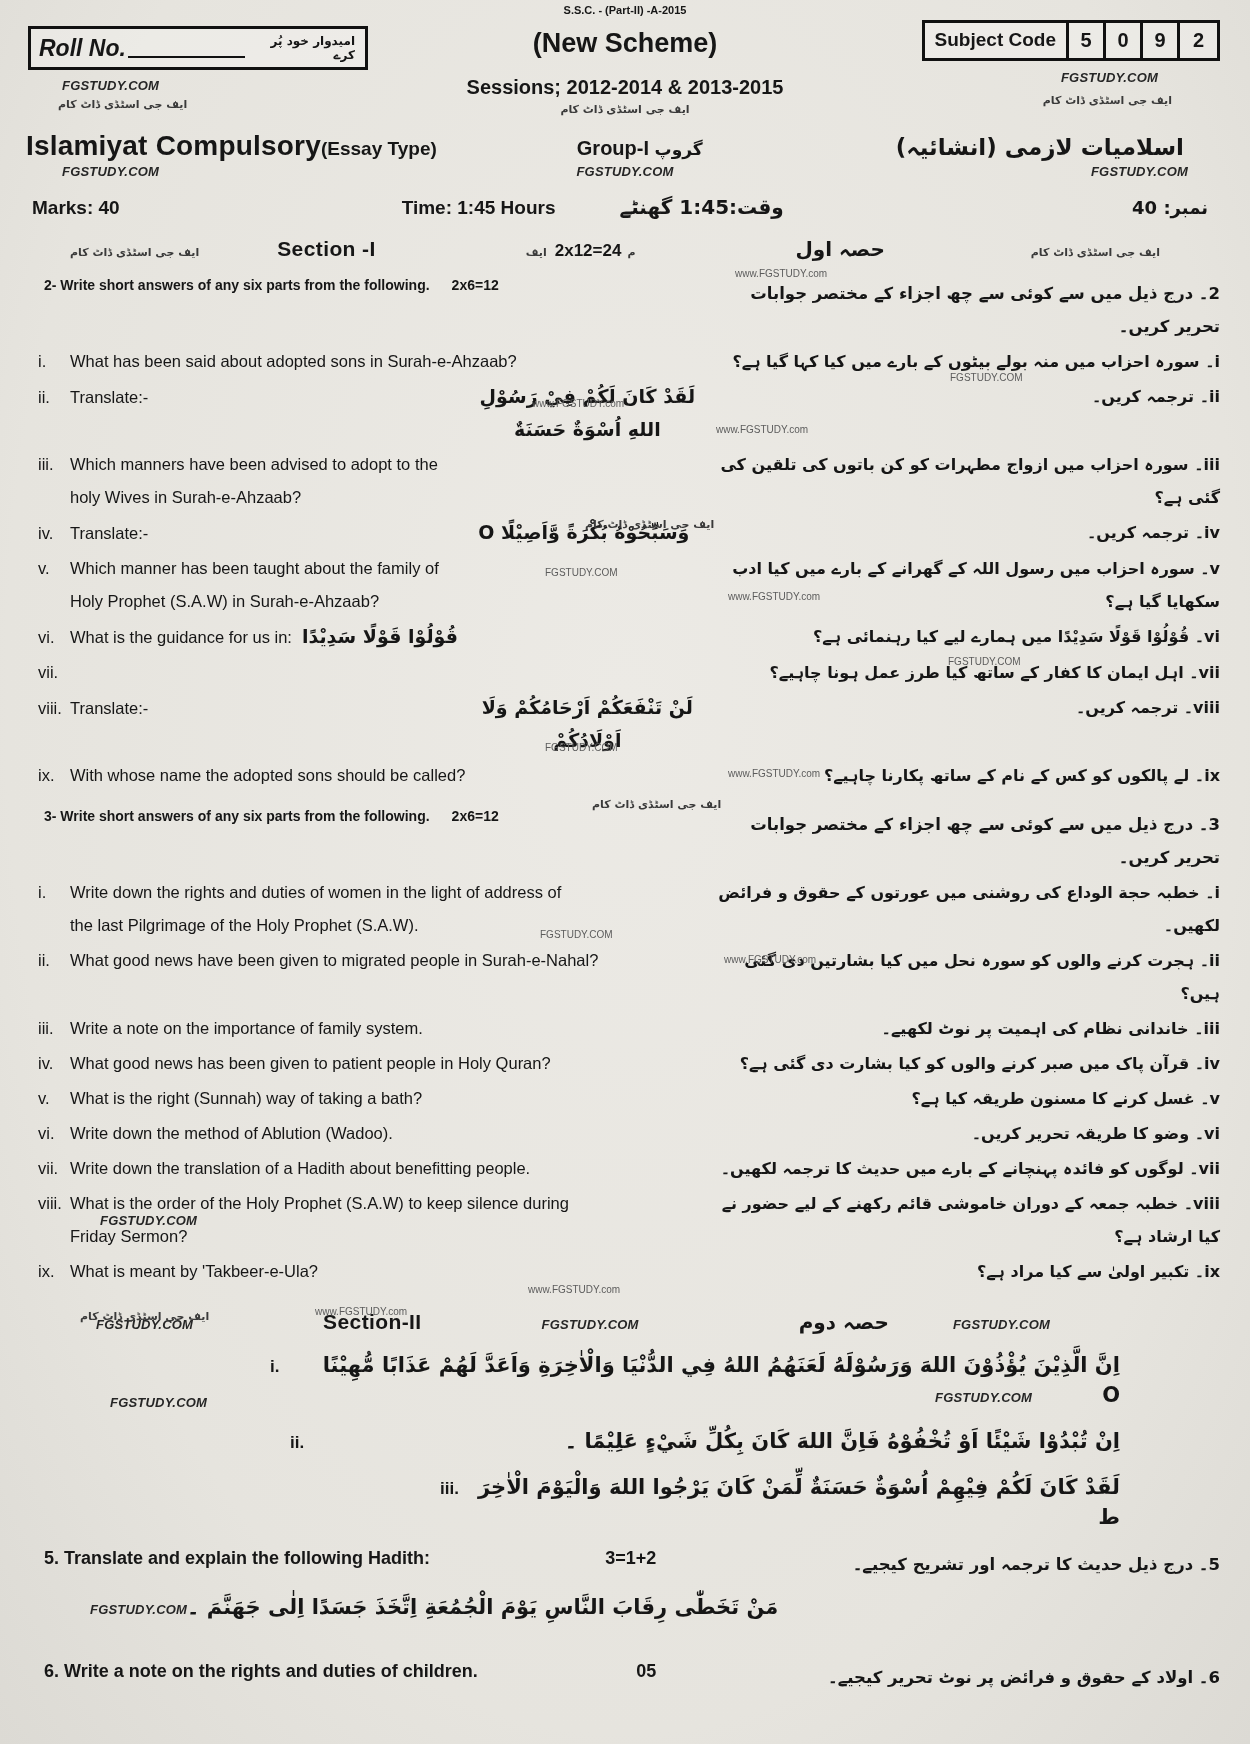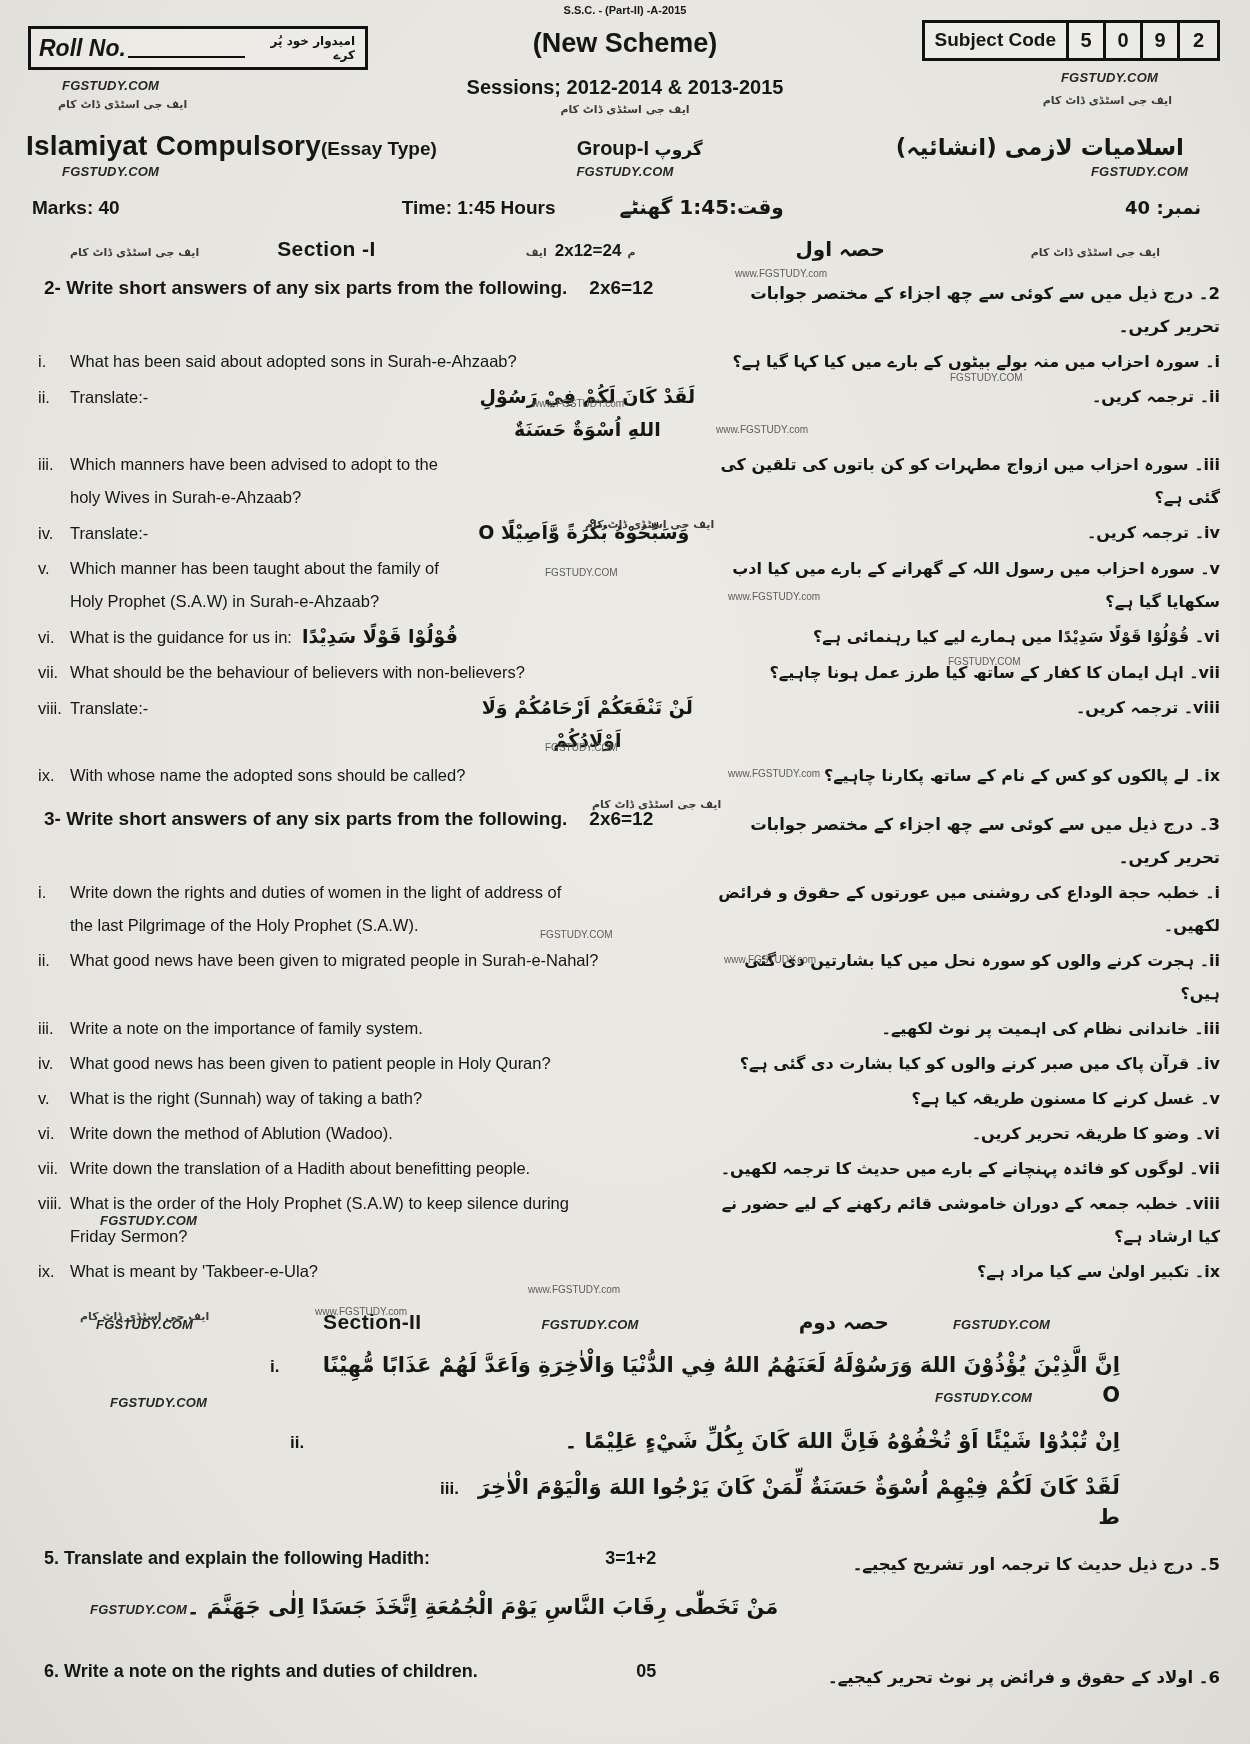--- a/index.html
+++ b/index.html
@@ -43,34 +43,34 @@
   .title-essay { font-size: 19px; font-weight: 700; }
   .group-wrap { margin-left: 140px; font-size: 20px; font-weight: 700; }
   .group-ur { font-size: 17px; }
   .title-ur { margin-left: auto; margin-right: 40px; font-size: 23px; font-weight: 700; }
   .wm-row { display: flex; justify-content: space-between; padding: 0 62px; margin-top: 2px; }
 
   
   .marks-row { display: flex; align-items: baseline; padding: 0 32px; margin-top: 16px; font-size: 19px; font-weight: 700; }
   .time-en { margin-left: 282px; }
   .time-ur { margin-left: 64px; font-size: 20px; }
-  .num-ur { margin-left: auto; margin-right: 17px; font-size: 18px; }
+  .num-ur { margin-left: auto; margin-right: 10px; font-size: 18px; }
 
   
   .sect-row { display: flex; align-items: baseline; padding: 0 30px; margin-top: 18px; }
   .sect-title { font-size: 21px; font-weight: 700; letter-spacing: .4px; }
   .sect-marks { font-size: 17px; font-weight: 700; }
   .sect-ur { font-size: 20px; font-weight: 700; }
 
   
   .row { display: flex; padding: 0 30px; }
   .encol { flex: 0 0 56%; display: flex; align-items: baseline; }
   .urcol { flex: 1; direction: rtl; text-align: right; font-size: 16px; font-weight: 700; line-height: 33px; padding-left: 4px; }
   .qhead { margin-top: 16px; }
-  .qhead .encol { font-size: 19px; font-weight: 700; }
+  .qhead .encol { font-size: 14px; font-weight: 700; }
   .qhead .urcol { font-size: 16.5px; }
   .qmarks { margin-left: 22px; font-weight: 700; }
   .item-row { margin-top: 2px; line-height: 33px; }
   .inum { width: 40px; flex: 0 0 40px; font-size: 16.5px; padding-left: 8px; }
   .itext { font-size: 16.5px; white-space: pre-line; }
   .inline-ar { font-size: 19px; font-weight: 700; text-align: center; }
   .gap-ar .inline-ar { margin-left: 330px; }
   .near-ar .inline-ar { margin-left: 10px; }
 
   
@@ -208,21 +208,20 @@
       <span class="inum">vi.</span>
       <span class="itext">What is the guidance for us in:</span>
       <span class="inline-ar arabic">قُوْلُوْا قَوْلًا سَدِيْدًا</span>
     </div>
     <div class="urcol urdu">vi۔ قُوْلُوْا قَوْلًا سَدِيْدًا میں ہمارے لیے کیا رہنمائی ہے؟</div>
   </div>
 
   <div class="row item-row">
     <div class="encol">
       <span class="inum">vii.</span>
-      <span class="itext">What should be the behaviour of believers with non-believers?</span>
     </div>
     <div class="urcol urdu">vii۔ اہل ایمان کا کفار کے ساتھ کیا طرز عمل ہونا چاہیے؟</div>
   </div>
 
   <div class="row item-row gap-ar">
     <div class="encol">
       <span class="inum">viii.</span>
       <span class="itext">Translate:-</span>
       <span class="inline-ar arabic">لَنْ تَنْفَعَكُمْ اَرْحَامُكُمْ وَلَا اَوْلَادُكُمْ</span>
     </div>

